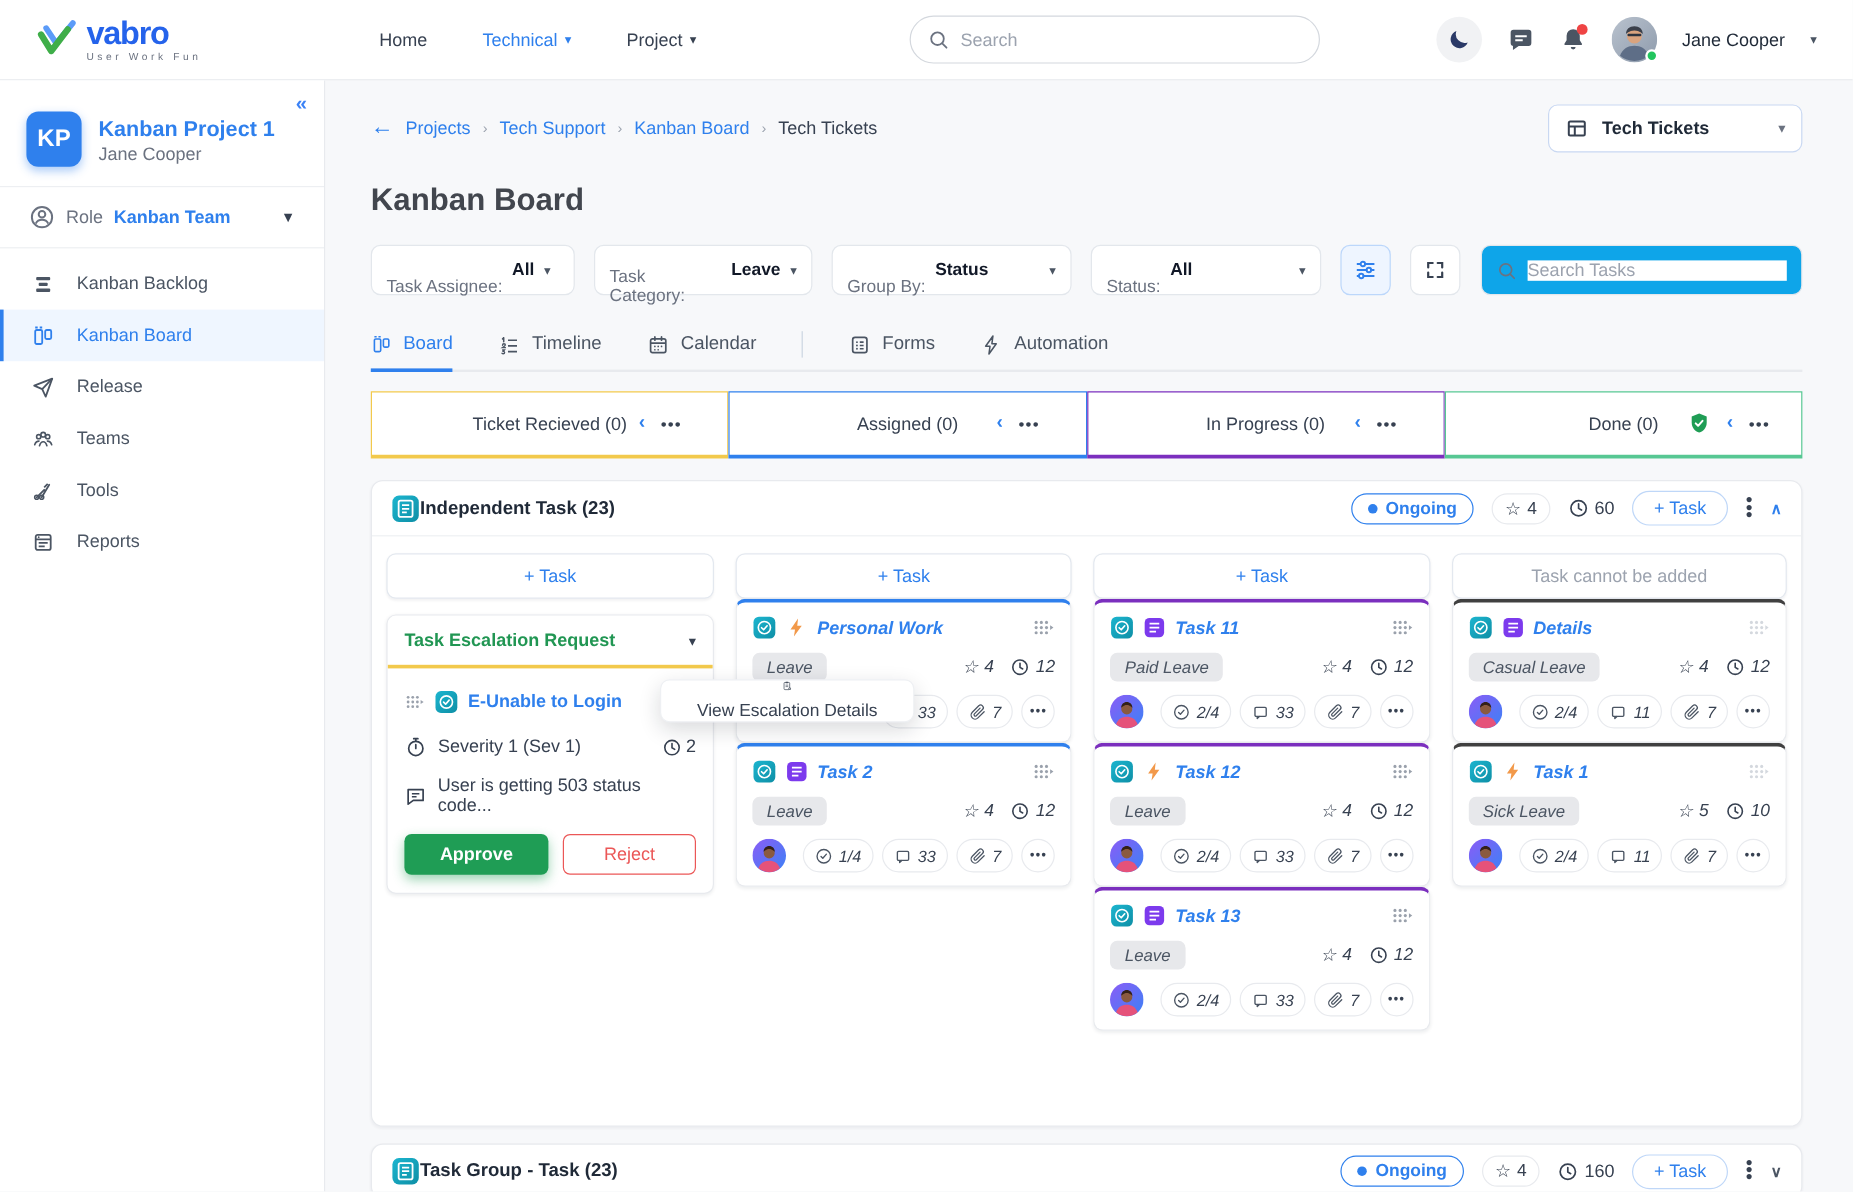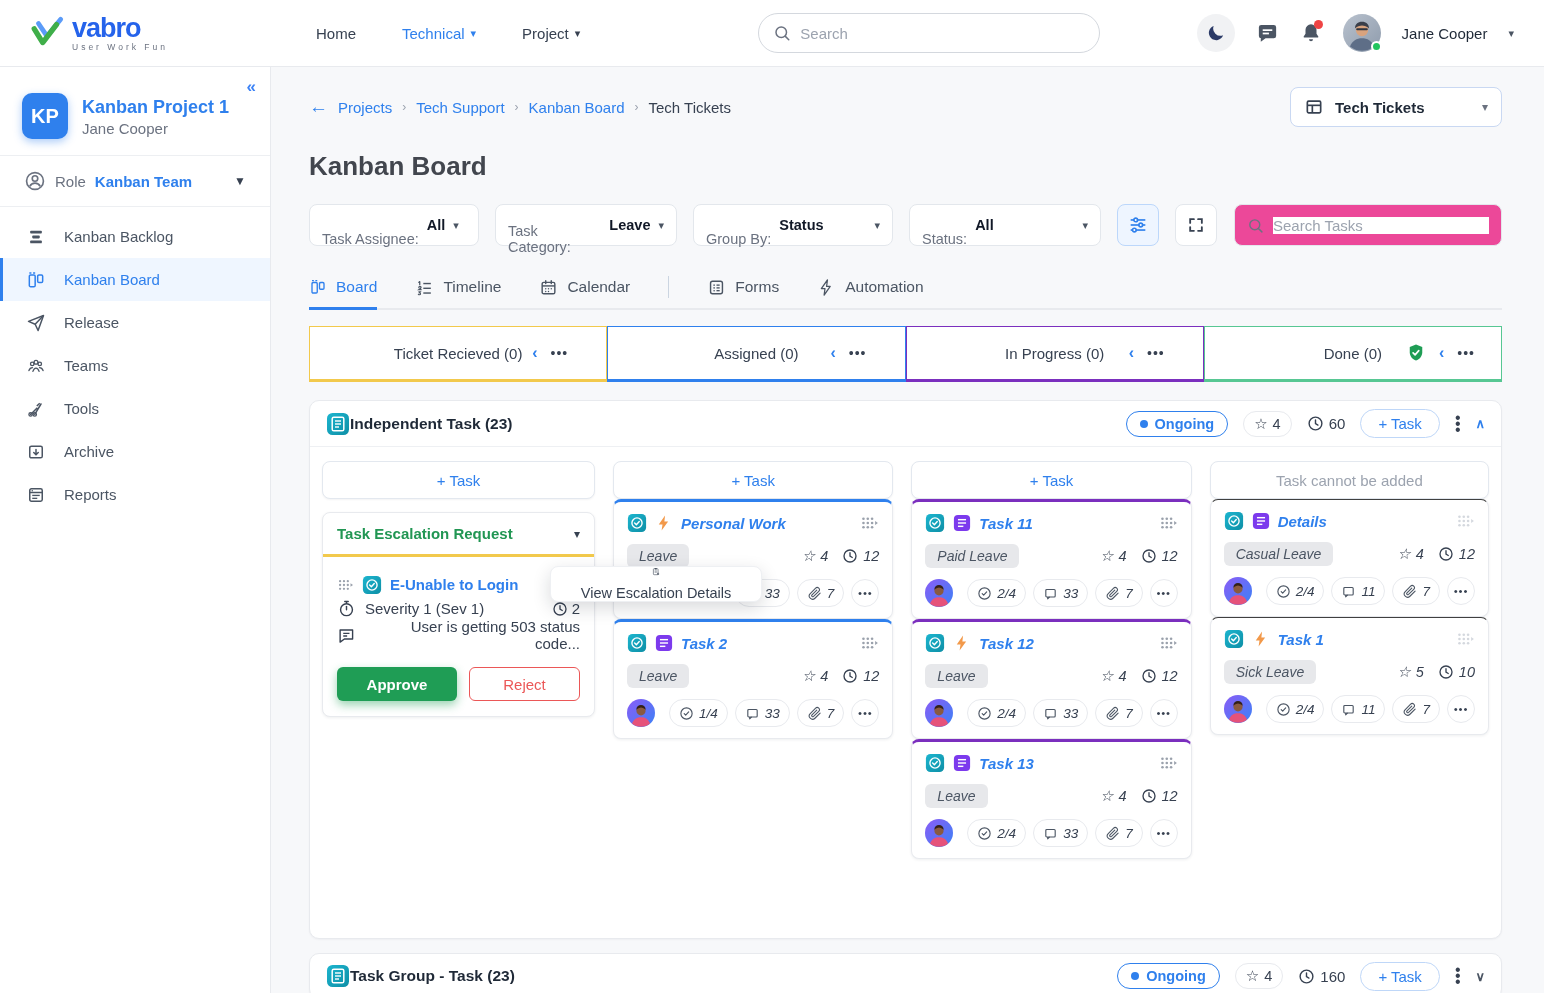--- a/index.html
+++ b/index.html
@@ -61,21 +61,21 @@
   .page-title { font-size:26px; font-weight:bold; color:#42464E; margin-top:24px; }
 
   .filters { display:flex; align-items:center; gap:16px; margin-top:22px; }
   .fselect { height:42px; background:#fff; border:1px solid #E3E7EC; border-radius:8px; display:flex; align-items:center; padding:0 12px; gap:8px; cursor:pointer; }
   .flabel { font-size:14.5px; color:#6B7280;margin-top:28px; }
   .fvalue { font-size:14.5px; color:#111827; font-weight:bold; }
   .fcaret { color:#4B5563; font-size:11px; }
   .ml-auto { margin-left:auto; }
   .sq-btn { width:42px; height:42px; border-radius:8px; display:flex; align-items:center; justify-content:center; cursor:pointer; background:#fff; border:1px solid #E3E7EC; }
   .sq-btn.active { background:#EEF5FF; border-color:#BCD7FB; }
-  .task-search { width:268px; height:42px; background:#ec4899; border:1px solid #E3E7EC; border-radius:8px; display:flex; align-items:center; padding:0 12px; gap:9px; margin-left:auto; }
+  .task-search { width:268px; height:42px; background:#0ea5e9; border:1px solid #E3E7EC; border-radius:8px; display:flex; align-items:center; padding:0 12px; gap:9px; margin-left:auto; }
   .task-search input { border:none; outline:none; font-size:15px; flex:1; color:#374151; font-family:"Liberation Sans",sans-serif; }
   .task-search input::placeholder { color:#9CA3AF; }
 
   .tabs { display:flex; align-items:center; gap:38px; margin-top:20px; border-bottom:2px solid #E8EAEE; height:44px; }
   .tab { display:flex; align-items:center; gap:9px; font-size:15.5px; color:#4B5563; height:44px; cursor:pointer; }
   .tab svg { color:#4B5563; }
   .tab.active { color:#2F80ED; border-bottom:3px solid #2F80ED; margin-bottom:-2px; }
   .tab.active svg { color:#2F80ED; }
   .tab-div { width:1px; height:22px; background:#CBD5E1; }
 
@@ -104,21 +104,21 @@
   .vdots { color:#374151; font-size:16px; letter-spacing:0; line-height:6px; text-align:center; cursor:pointer; }
   .chev-blue { color:#2F80ED; font-size:13px; font-weight:bold; cursor:pointer; }
   .panel-body { border-top:1px solid #EEF0F3; padding:14px 12px; display:grid; grid-template-columns:repeat(4,1fr); gap:18px; align-items:start; position:relative; min-height:492px; }
   .addtask-btn { height:38px; border:1px solid #E3E8EF; border-radius:8px; background:#fff; color:#2F80ED; font-size:15px; display:flex; align-items:center; justify-content:center; cursor:pointer; box-shadow:0 1px 2px rgba(16,24,40,.05); }
   .addtask-btn.disabled { color:#9CA3AF; cursor:default; }
 
   
   .card { background:#fff; border:1px solid #E8EAEE; border-radius:8px; box-shadow:0 1px 3px rgba(16,24,40,.07); padding:11px 13px;font-style:italic; }
   .card.top-blue { border-top:3px solid #2F80ED; }
   .card.top-purple { border-top:3px solid #7B2FBE; }
-  .card.top-green { border-top:1px solid #404040; }
+  .card.top-green { border-top:3px solid #404040; }
   .card-r1 { display:flex; align-items:center; gap:8px; }
   .card-title { font-size:15px; font-weight:bold; color:#2F80ED; cursor:pointer; }
   .drag { margin-left:auto; color:#9AA1AC; cursor:grab; }
   .drag.faded { color:#D4D8DE; }
   .card-r2 { display:flex; align-items:center; margin-top:11px; }
   .chip { background:#E7E8EB; border-radius:6px; padding:4px 12px; font-size:14px; color:#4B5563; }
   .r2-meta { margin-left:auto; display:flex; align-items:center; gap:14px; font-size:14.5px; color:#374151; }
   .meta-item { display:flex; align-items:center; gap:5px; }
   .card-r3 { display:flex; align-items:center; margin-top:11px; gap:7px; }
   .pill { display:flex; align-items:center; gap:5px; border:1px solid #E8EAEE; border-radius:15px; height:28px; padding:0 9px; font-size:13.5px; color:#374151; background:#fff; cursor:pointer; }
@@ -127,21 +127,21 @@
 
   
   .esc-card { margin-top:13px; background:#fff; border:1px solid #E8EAEE; border-radius:8px; box-shadow:0 1px 3px rgba(16,24,40,.07); overflow:hidden; }
   .esc-hd { display:flex; align-items:center; padding:12px 14px; }
   .esc-title { color:#219653; font-size:15px; font-weight:bold; }
   .esc-caret { margin-left:auto; color:#374151; font-size:12px; cursor:pointer; }
   .esc-bar { height:3px; background:#F2C94C; }
   .esc-body { padding:13px 14px 15px; }
   .esc-row1 { display:flex; align-items:center; gap:8px; }
   .more-circle { margin-left:auto; width:29px; height:29px; border:1px solid #E8EAEE; border-radius:50%; display:flex; align-items:center; justify-content:center; font-size:11px; letter-spacing:1px; color:#374151; cursor:pointer; background:#fff; }
-  .esc-row { display:flex; align-items:center; gap:9px; font-size:15px; color:#374151;text-align:right; }
+  .esc-row { display:flex; align-items:center; gap:9px; margin-top:14px; font-size:15px; color:#374151; }
   .esc-clock { margin-left:auto; display:flex; align-items:center; gap:4px; }
   .esc-btns { display:flex; gap:12px; margin-top:15px; }
   .btn-approve { flex:1.1; height:34px; background:#1F9D55; border:none; border-radius:6px; color:#fff; font-size:15px; font-weight:bold; cursor:pointer; box-shadow:0 4px 10px rgba(31,157,85,.45); font-family:"Liberation Sans",sans-serif; }
   .btn-reject { flex:1; height:34px; background:#fff; border:1px solid #EB5757; border-radius:6px; color:#EB5757; font-size:15px; cursor:pointer; font-family:"Liberation Sans",sans-serif; }
 
   .popup { position:absolute; left:240px; top:119px; width:212px; height:36px; background:#fff; border:1px solid #EEF0F3; border-radius:8px; box-shadow:0 6px 18px rgba(16,24,40,.16); display:flex; align-items:center; gap:9px; padding:0 12px; z-index:6; cursor:pointer;flex-direction:column; }
   .popup span { font-size:14.5px; color:#374151; white-space:nowrap; }
 
   .panel2 { margin-top:14px; }
   .panel2 .panel-hd { height:44px; }
@@ -464,26 +464,20 @@
           <span>Teams</span>
         </div>
       <div class="menu-item">
           <svg width="20" height="20">
             <use href="#i-tools"></use>
           </svg>
           <span>Tools</span>
         </div>
       <div class="menu-item">
           <svg width="20" height="20">
-            <use href="#i-archive"></use>
-          </svg>
-          <span>Archive</span>
-        </div>
-      <div class="menu-item">
-          <svg width="20" height="20">
             <use href="#i-reports"></use>
           </svg>
           <span>Reports</span>
         </div>
     </nav>
   </aside>
 
   <main class="main">
     <div class="bc-row">
       <div class="breadcrumb">

